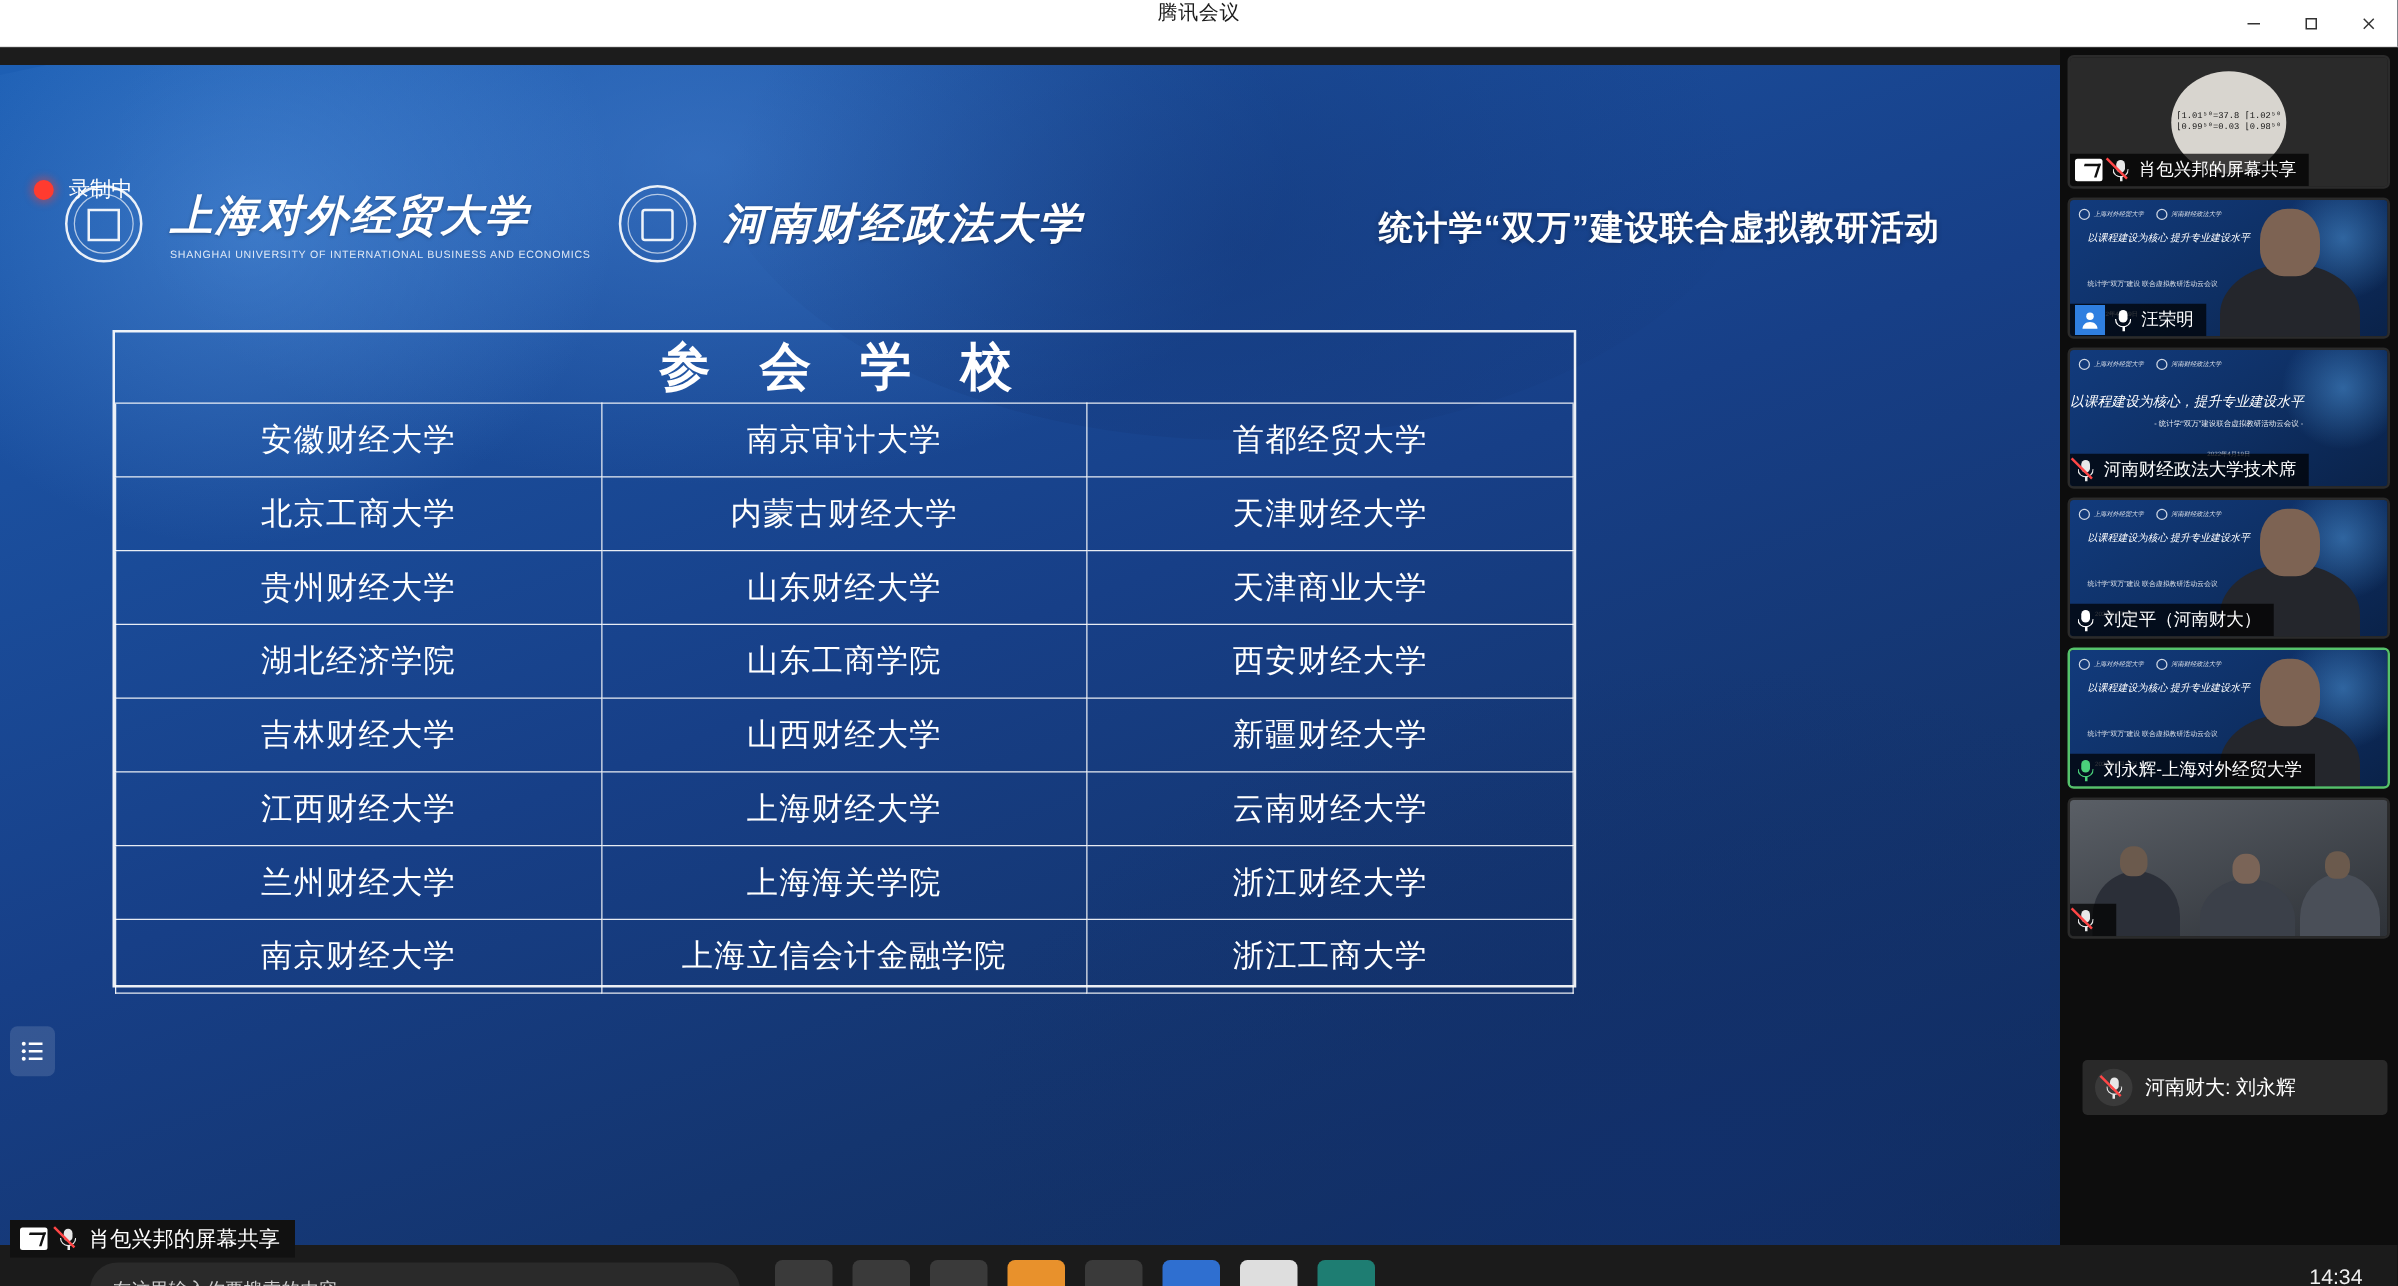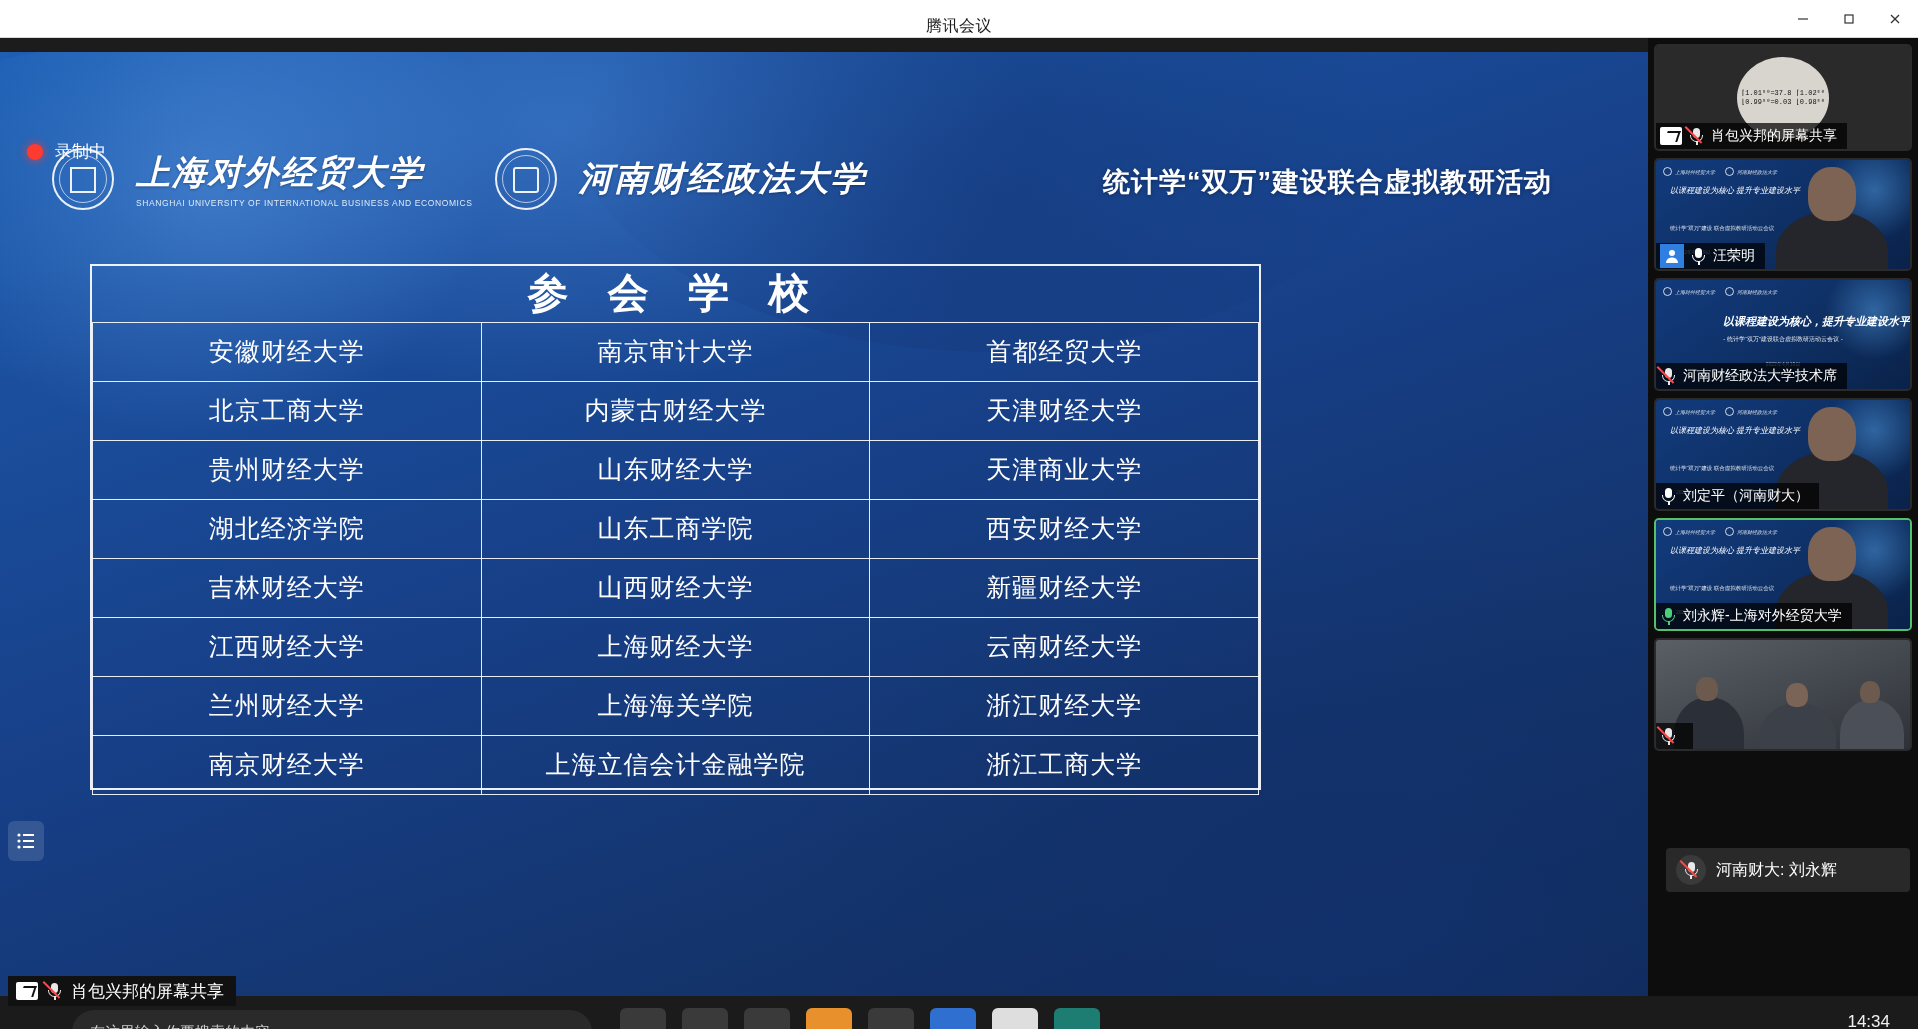--- a/index.html
+++ b/index.html
@@ -3,21 +3,21 @@
 <meta charset="utf-8">
 <style>
   * { margin:0; padding:0; box-sizing:border-box; }
   html,body { width:1918px; height:1029px; overflow:hidden;
     font-family:"Liberation Sans","DejaVu Sans",sans-serif; background:#000; }
 
   
   .titlebar{
     position:absolute; left:0; top:0; width:1918px; height:38px;
     background:#ffffff; border-bottom:1px solid #d8d8d8;
-    display:flex; align-items:flex-end; justify-content:center;
+    display:flex; align-items:flex-start; justify-content:center;
   }
   .titlebar .title{ font-size:16px; color:#1b1b1b; letter-spacing:.5px; }
   .winbtns{ position:absolute; right:0; top:0; height:38px; display:flex; }
   .winbtn{ width:46px; height:38px; display:flex; align-items:center; justify-content:center;
     font-size:15px; color:#3a3a3a; }
 
   
   .appwrap{ position:absolute; left:0; top:38px; width:1918px; height:991px; background:#161616; }
 
   
@@ -106,22 +106,22 @@
   .slidebg .minilogos{ position:absolute; left:7px; top:7px; display:flex; gap:10px; align-items:center;}
   .minilogo{ display:flex; align-items:center; gap:3px; }
   .minicircle{ width:9px; height:9px; border-radius:50%; border:1px solid rgba(255,255,255,.8);}
   .minitxt{ font-size:5px; color:rgba(255,255,255,.85); font-family:"Liberation Serif",serif;
      font-style:italic; white-space:nowrap;}
   .slidebg .mtitle{ position:absolute; left:14px; top:24px; font-size:8px; color:#fff;
      font-family:"Liberation Serif",serif; font-style:italic; line-height:1.7; white-space:nowrap;}
   .slidebg .msub{ position:absolute; left:14px; top:64px; font-size:5.5px; color:rgba(255,255,255,.85);
      line-height:1.6; white-space:nowrap;}
   .slidebg .mdate{ position:absolute; left:20px; bottom:14px; font-size:5px; color:rgba(255,255,255,.7);}
-  .slidebg.centered .ctitle{ position:absolute; left:0; right:0; top:34px; text-align:right;
-     font-size:11px; color:#fff; font-family:"Liberation Serif",serif; font-style:italic;font-weight:bold; }
+  .slidebg.centered .ctitle{ position:absolute; left:0; right:0; top:34px; text-align:left;
+     font-size:11px; color:#fff; font-family:"Liberation Serif",serif; font-style:italic; }
   .slidebg.centered .csub{ position:absolute; left:0; right:0; top:55px; text-align:center;
      font-size:6px; color:rgba(255,255,255,.9); }
   .slidebg.centered .cdate{ position:absolute; left:0; right:0; bottom:22px; text-align:center;
      font-size:5px; color:rgba(255,255,255,.7); }
   .head-silhouette{ position:absolute; border-radius:46% 46% 40% 40%; background:#6b5a4d; }
   .body-silhouette{ position:absolute; border-radius:50% 50% 0 0 / 70% 70% 0 0; background:#2b2f38; }
 
   .tile .namebar{ position:absolute; left:0; bottom:0; height:26px; display:flex; align-items:center;
      gap:6px; padding:0 10px 0 4px; background:rgba(0,0,0,.72); max-width:100%; }
   .tile .namebar .nm{ font-size:14px; color:#fff; white-space:nowrap; }

